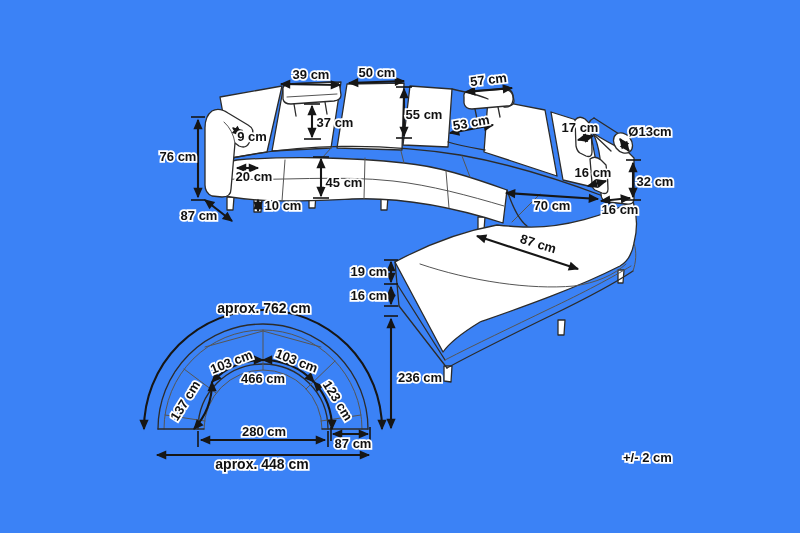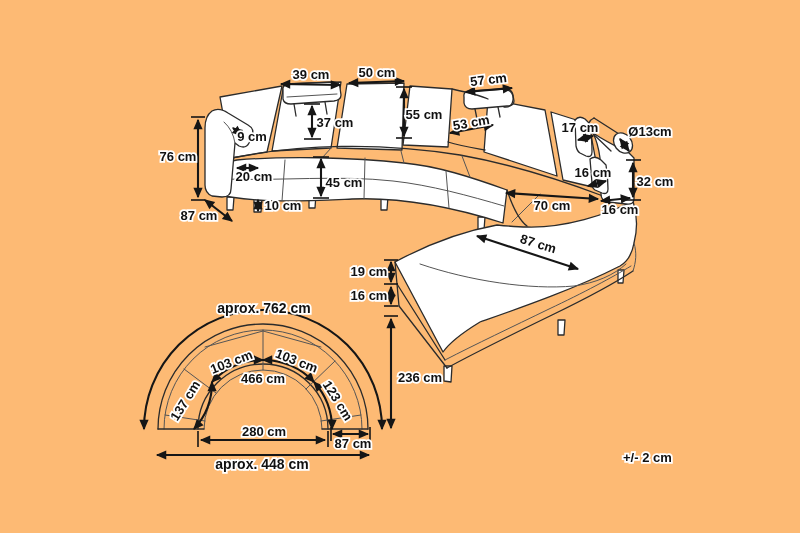--- a/index.html
+++ b/index.html
@@ -1,17 +1,17 @@
 <!DOCTYPE html>
 <html><head>
 <meta charset="utf-8">
 <style>
   html,body { margin:0; padding:0; background:#ffffff; }
   .stage {
-    position:relative; width:800px; height:533px; background:#fdba74;
+    position:relative; width:800px; height:533px; background:#3b82f6;
     font-family:"Liberation Sans", sans-serif; overflow:hidden;
   }
   svg { display:block; }
   .of  { fill:#ffffff; stroke:#2b2b2b; stroke-width:1.3; stroke-linejoin:round; stroke-linecap:round; }
   .ol  { fill:none;    stroke:#2b2b2b; stroke-width:1.3; stroke-linejoin:round; stroke-linecap:round; }
   .ol2 { fill:none;    stroke:#555555; stroke-width:1;   stroke-linejoin:round; stroke-linecap:round; }
   .dl  { fill:none;    stroke:#161616; stroke-width:2.1; }
   .tl  { fill:none;    stroke:#161616; stroke-width:1.6; }
   text.dim {
     font-family:"Liberation Sans", sans-serif;

